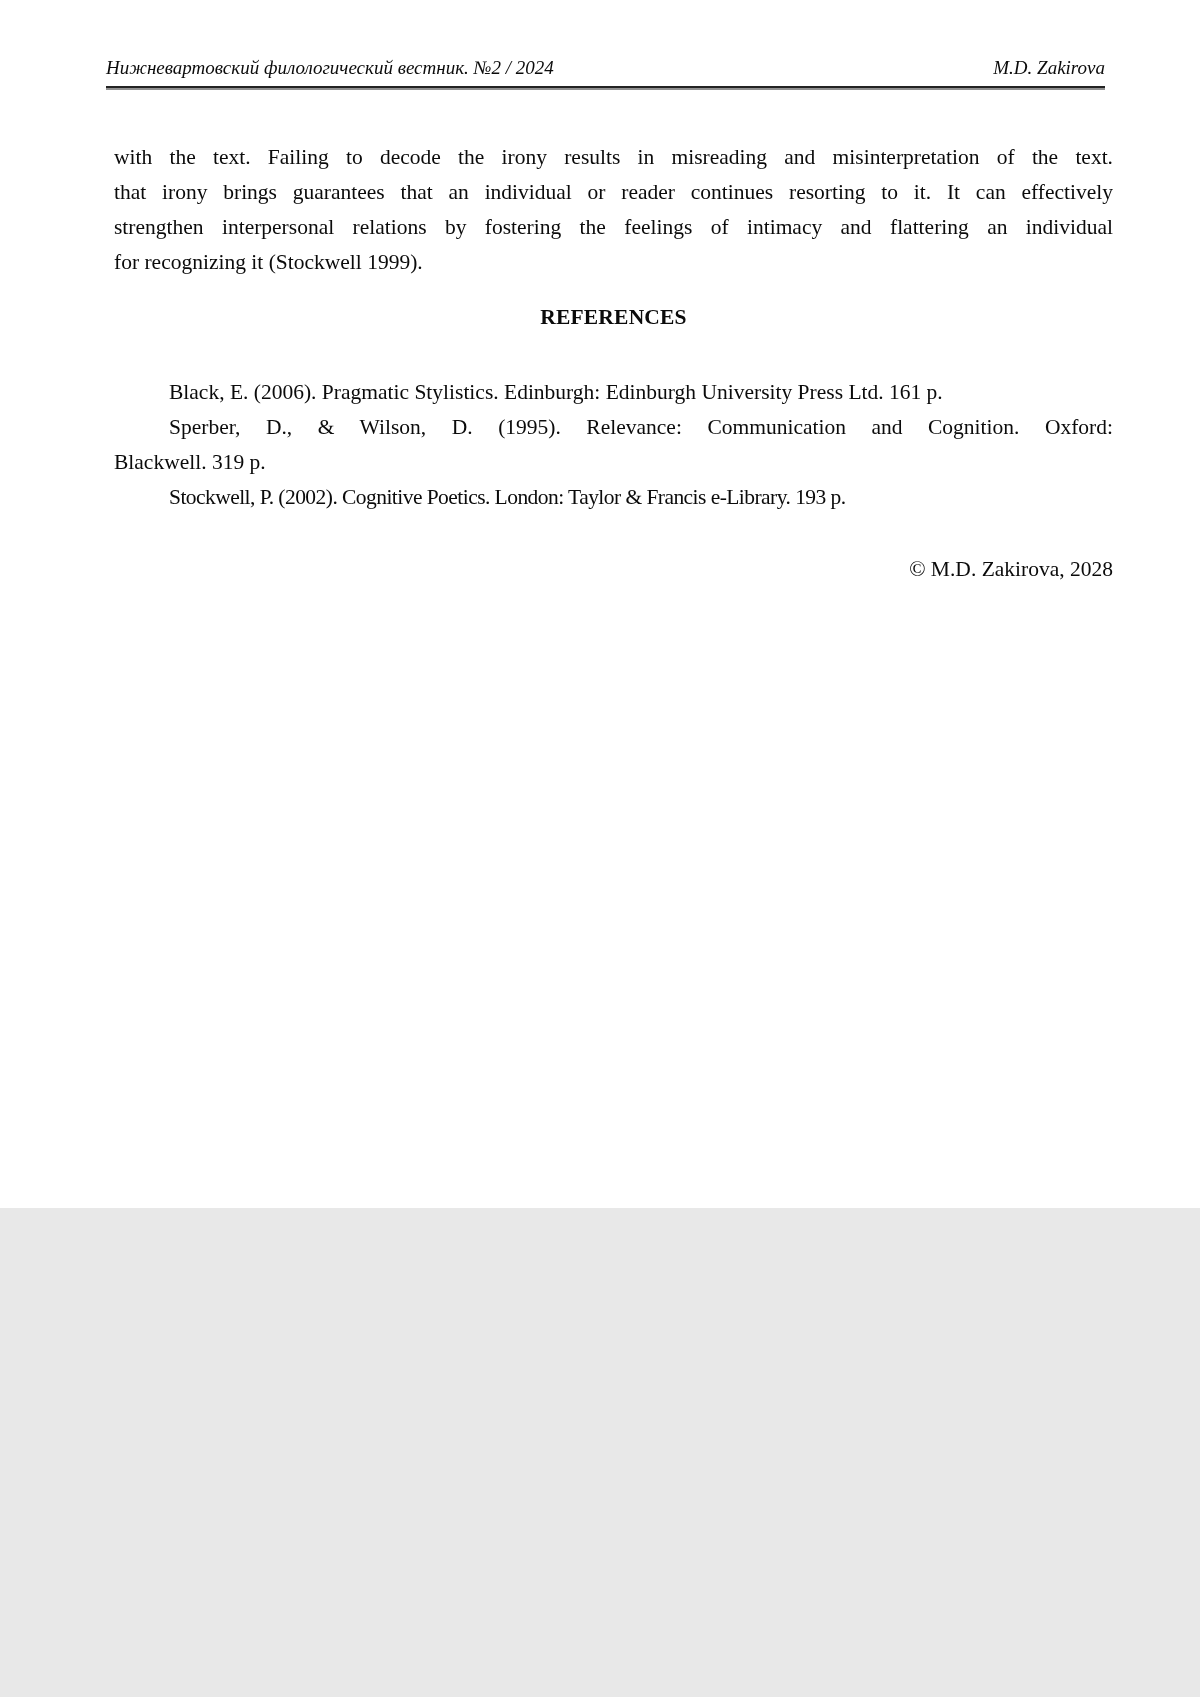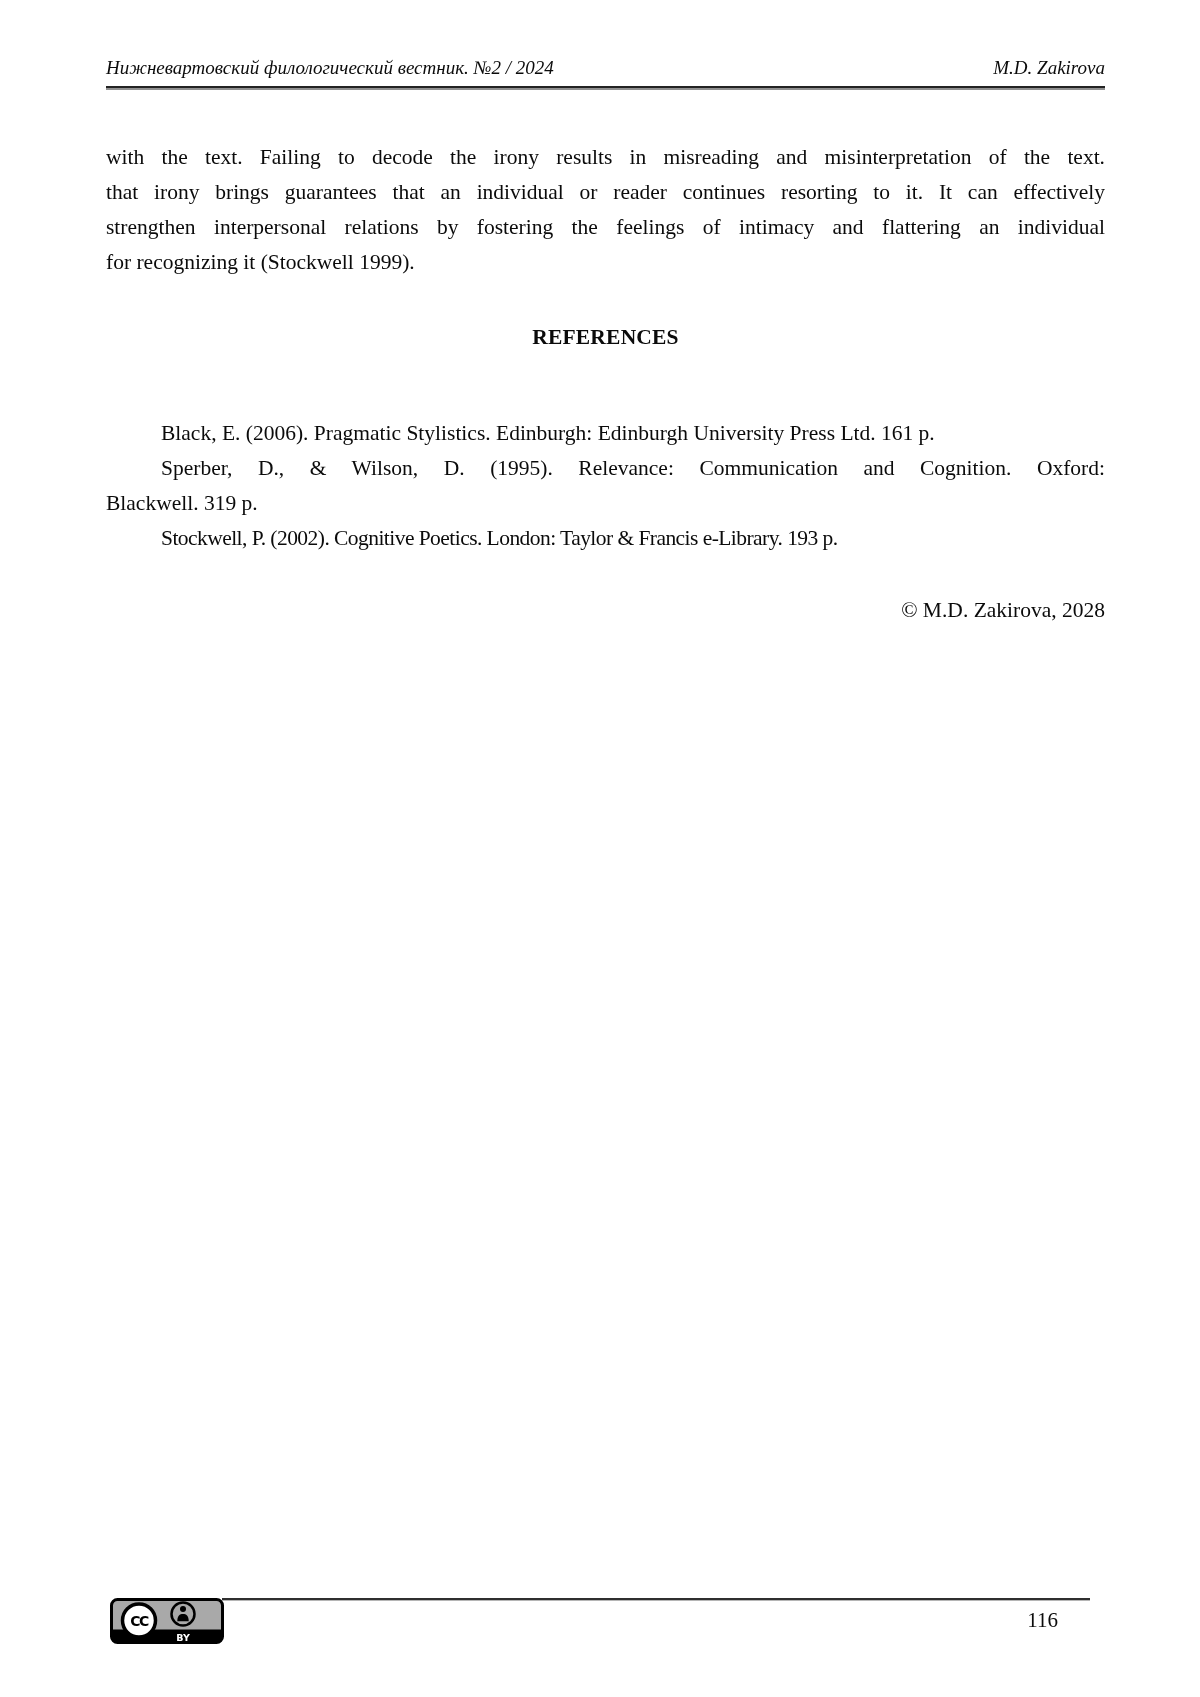--- a/index.html
+++ b/index.html
@@ -1,49 +1,49 @@
 <!DOCTYPE html>
 <html><head>
 <meta charset="utf-8">
 <style>
   html,body{margin:0;padding:0;background:#e8e8e8;}
   .page{
     position:relative;
-    width:1200px;height:1697px;
+    width:1200px;height:1208px;
     background:#ffffff;
     font-family:"Liberation Serif","DejaVu Serif",serif;
     color:#0b0b0b;
     margin:0 auto;
     overflow:hidden;
   }
   
   .header{position:absolute;left:106px;top:57px;width:999px;}
   .header-row{
     display:flex;justify-content:space-between;align-items:baseline;
     font-style:italic;font-size:19px;line-height:22px;white-space:nowrap;
   }
   .header-rule{
     margin-top:7px;height:0;
     border-top:2px solid #232323;
     box-shadow:0 2px 0 rgba(125,125,125,.85);
   }
   
   .content{
-    position:absolute;left:106px;top:140px;width:999px;
+    position:absolute;left:114px;top:140px;width:999px;
     font-size:21.5px;line-height:35px;
   }
   .line{min-height:35px;}
   .just{text-align:justify;text-align-last:justify;}
   .indent{text-indent:55px;}
   .condensed{letter-spacing:-0.55px;}
   .refs-heading{
-    margin-top:40px;text-align:center;font-weight:bold;
+    margin-top:20px;text-align:center;font-weight:bold;
     font-size:21.5px;line-height:35px;letter-spacing:.2px;
   }
-  .refs{margin-top:61px;font-family:Liberation Serif, serif;}
+  .refs{margin-top:40px;font-family:Liberation Serif, serif;}
   .copyright{margin-top:37px;text-align:right;line-height:35px;}
   
   .footer-rule{
     position:absolute;left:222px;top:1598px;width:868px;height:2px;
     background:#2f2f2f;box-shadow:0 1px 0 rgba(120,120,120,.55);
   }
   .cc-badge{position:absolute;left:110px;top:1598px;width:114px;height:46px;}
   .page-number{
     position:absolute;right:142px;top:1606px;
     font-size:21px;line-height:28px;

